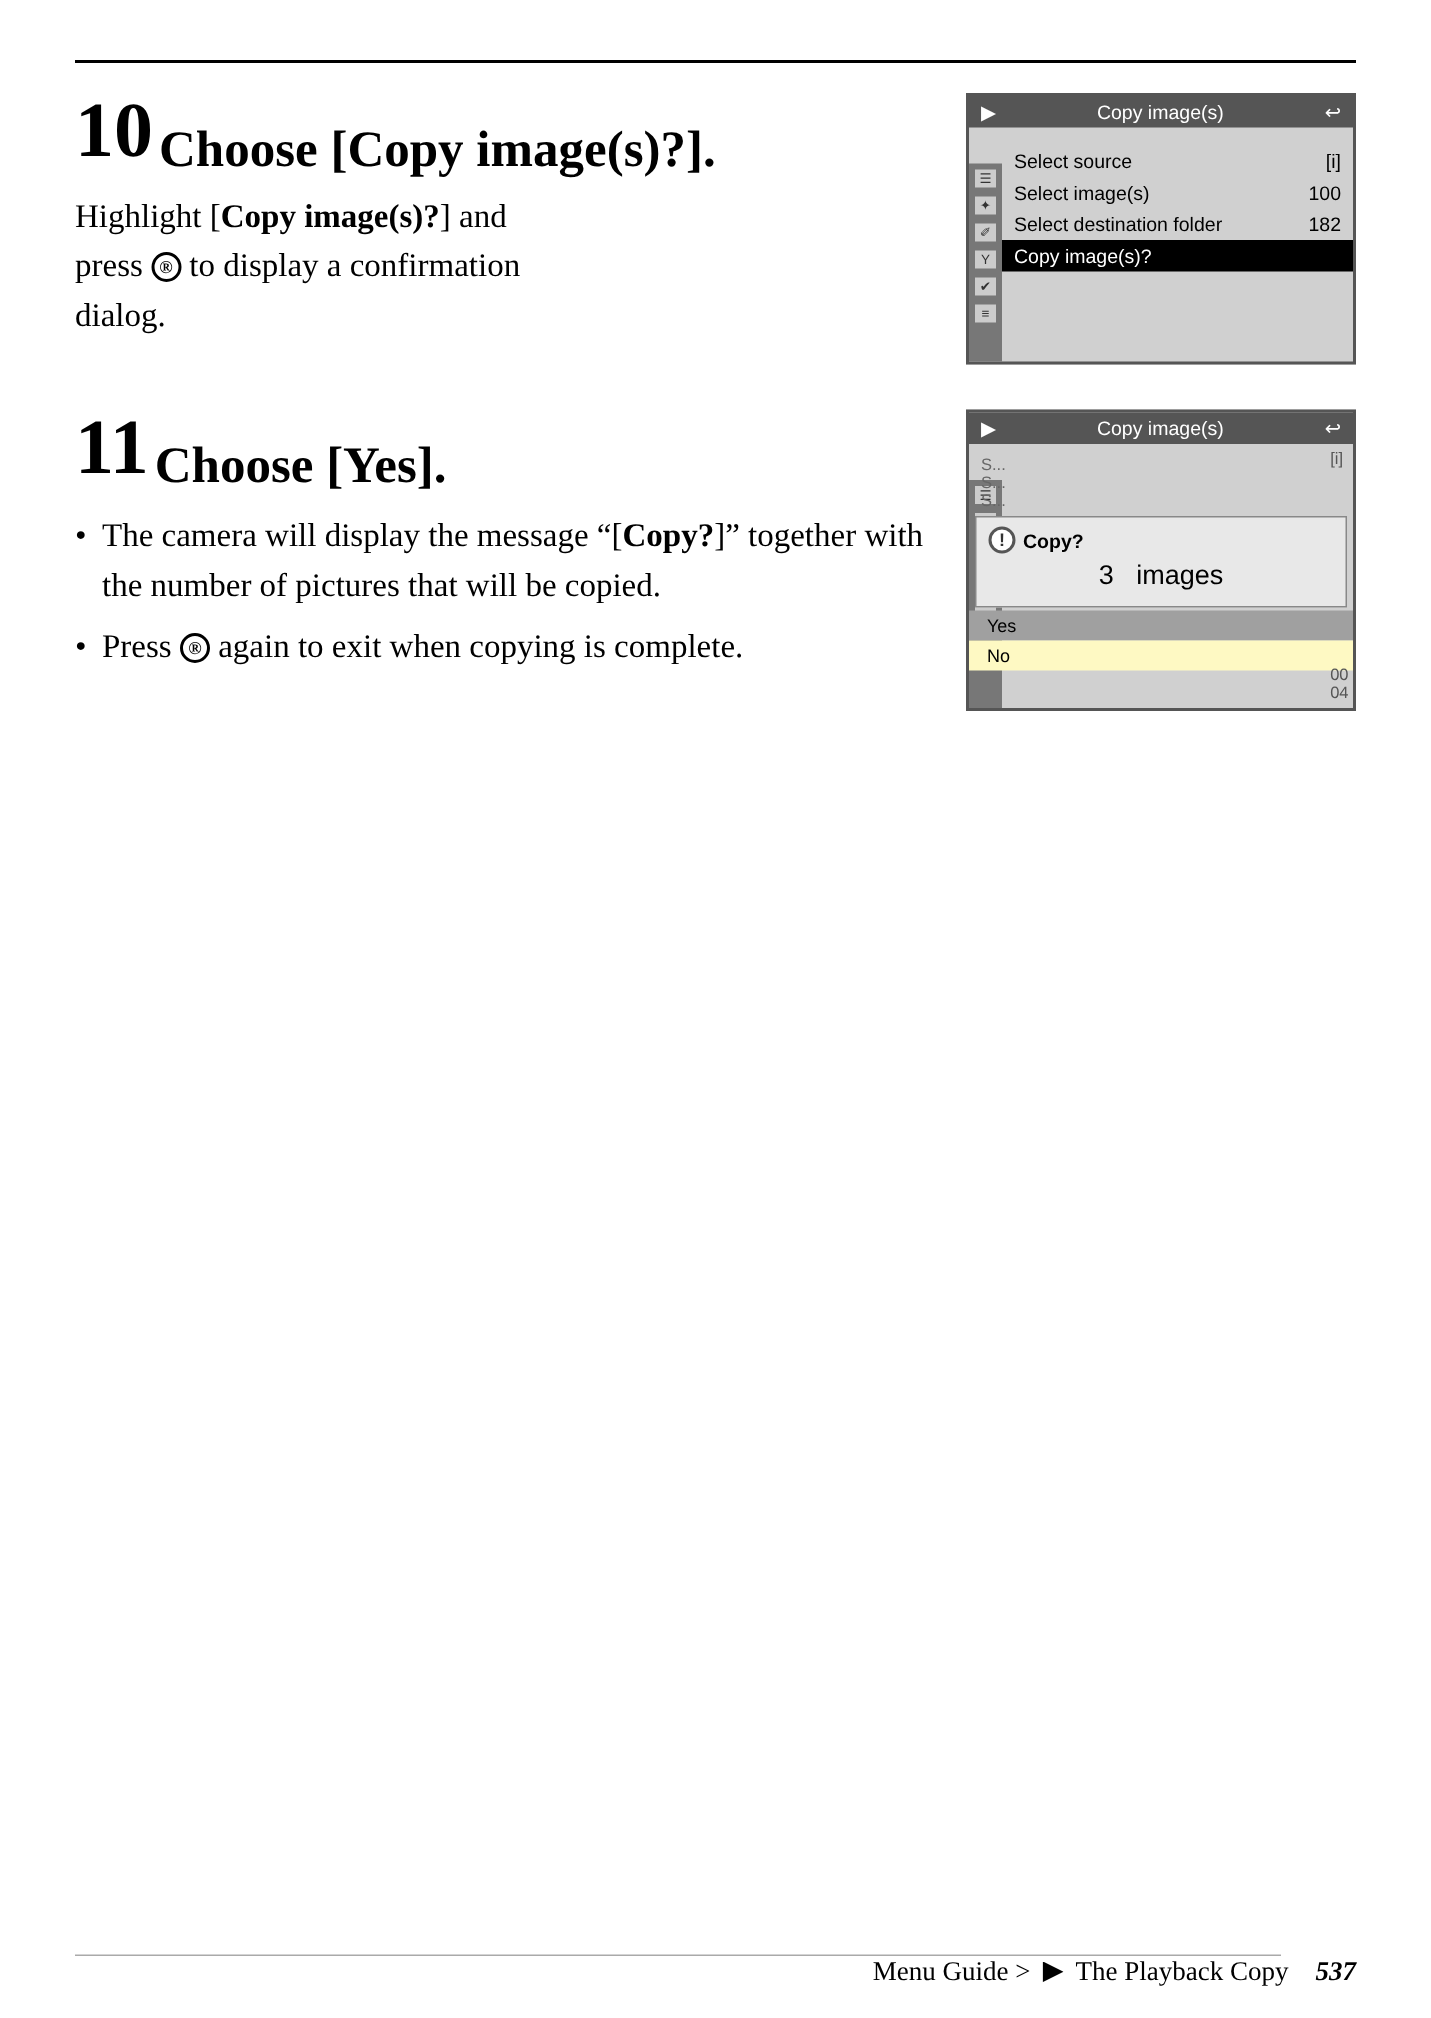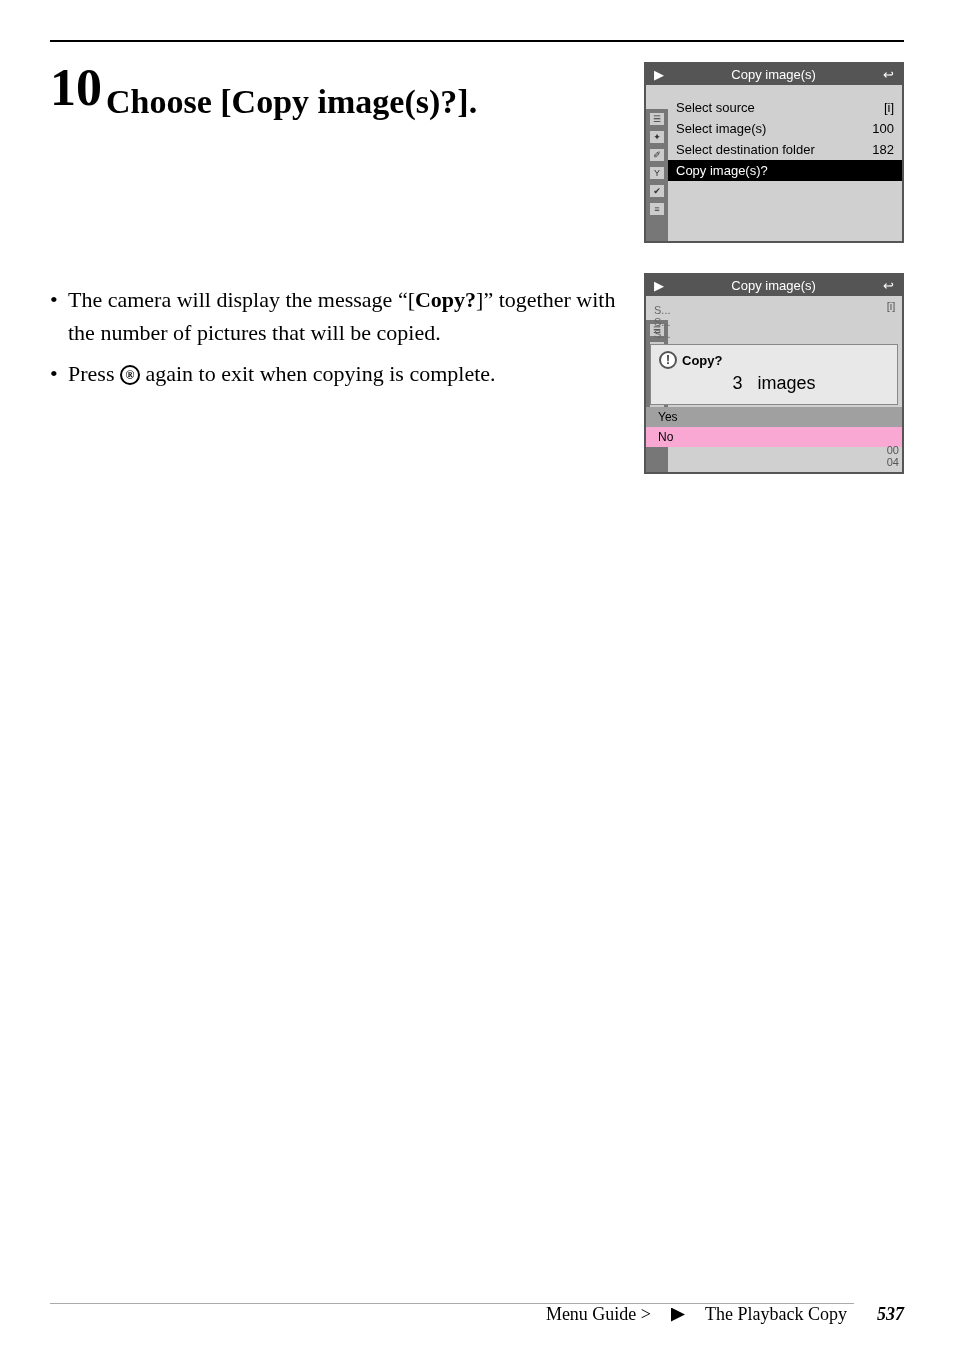--- a/index.html
+++ b/index.html
@@ -212,20 +212,25 @@
 <div class="page-container">
   <div class="top-border"></div>
 
   <div class="section-10">
     <div class="section-10-text">
       <div>
         <span class="section-number-large">10</span>
         <span class="section-title">
           <span>Choose [Copy image(s)?].</span>
         </span>
+      </div>
+      <div class="section-body">
+        Highlight [<strong>Copy image(s)?</strong>] and<br>
+        press <span class="ok-circle">®</span> to display a confirmation<br>
+        dialog.
       </div>
     </div>
 
     <div class="camera-ui">
       <div class="camera-ui-header">
         <span>▶</span>
         <span>Copy image(s)</span>
         <span>↩</span>
       </div>
       <div style="display:flex; position:relative; min-height:156px;">
@@ -255,20 +260,26 @@
             <span>Copy image(s)?</span>
             <span></span>
           </div>
         </div>
       </div>
     </div>
   </div>
 
   <div class="section-11">
     <div class="section-11-text">
+      <div>
+        <span class="section-number-large">11</span>
+        <span class="section-title">
+          <span>Choose [Yes].</span>
+        </span>
+      </div>
       <ul class="bullet-list">
         <li>
           The camera will display the message “[<strong>Copy?</strong>]” together with the number of pictures that will be copied.
         </li>
         <li>
           Press <span class="ok-circle">®</span> again to exit when copying is complete.
         </li>
       </ul>
     </div>
 
@@ -307,31 +318,31 @@
               <span style="font-size:13px; font-weight:bold;">Copy?</span>
             </div>
             <div style="font-size:18px; text-align:center; margin:4px 0;">
               3&nbsp;&nbsp;&nbsp;images
             </div>
           </div>
 
           <div style="background:#a0a0a0; font-size:12px; padding:3px 12px; font-family:Arial,sans-serif;">
             <span>Yes</span>
           </div>
-          <div style="background:#f9a8d4; font-size:12px; padding:3px 12px; font-family:Arial,sans-serif;">
+          <div style="background:#fef9c3; font-size:12px; padding:3px 12px; font-family:Arial,sans-serif;">
             <span>No</span>
           </div>
         </div>
       </div>
     </div>
   </div>
 
   <div style="position:absolute; bottom:30px; left:0; right:50px; display:flex; flex-direction:column;">
     <div class="footer-separator" style="margin: 0 50px;"></div>
-    <div style="display:flex; justify-content:flex-end; align-items:center; padding-right:0; font-size:18px; gap:20px;">
+    <div style="display:flex; justify-content:flex-end; align-items:center; padding-right:0; font-size:18px; gap:8px;">
       <span>Menu Guide &gt;</span>
       <span style="display:inline-block; width:14px; height:14px; background:#000; clip-path:polygon(0 0, 100% 50%, 0 100%);"></span>
       <span>The Playback Copy</span>
       <span style="margin-left:10px; font-weight:bold;font-style:italic;">537</span>
     </div>
   </div>
 
 </div>
 
 </body></html>

